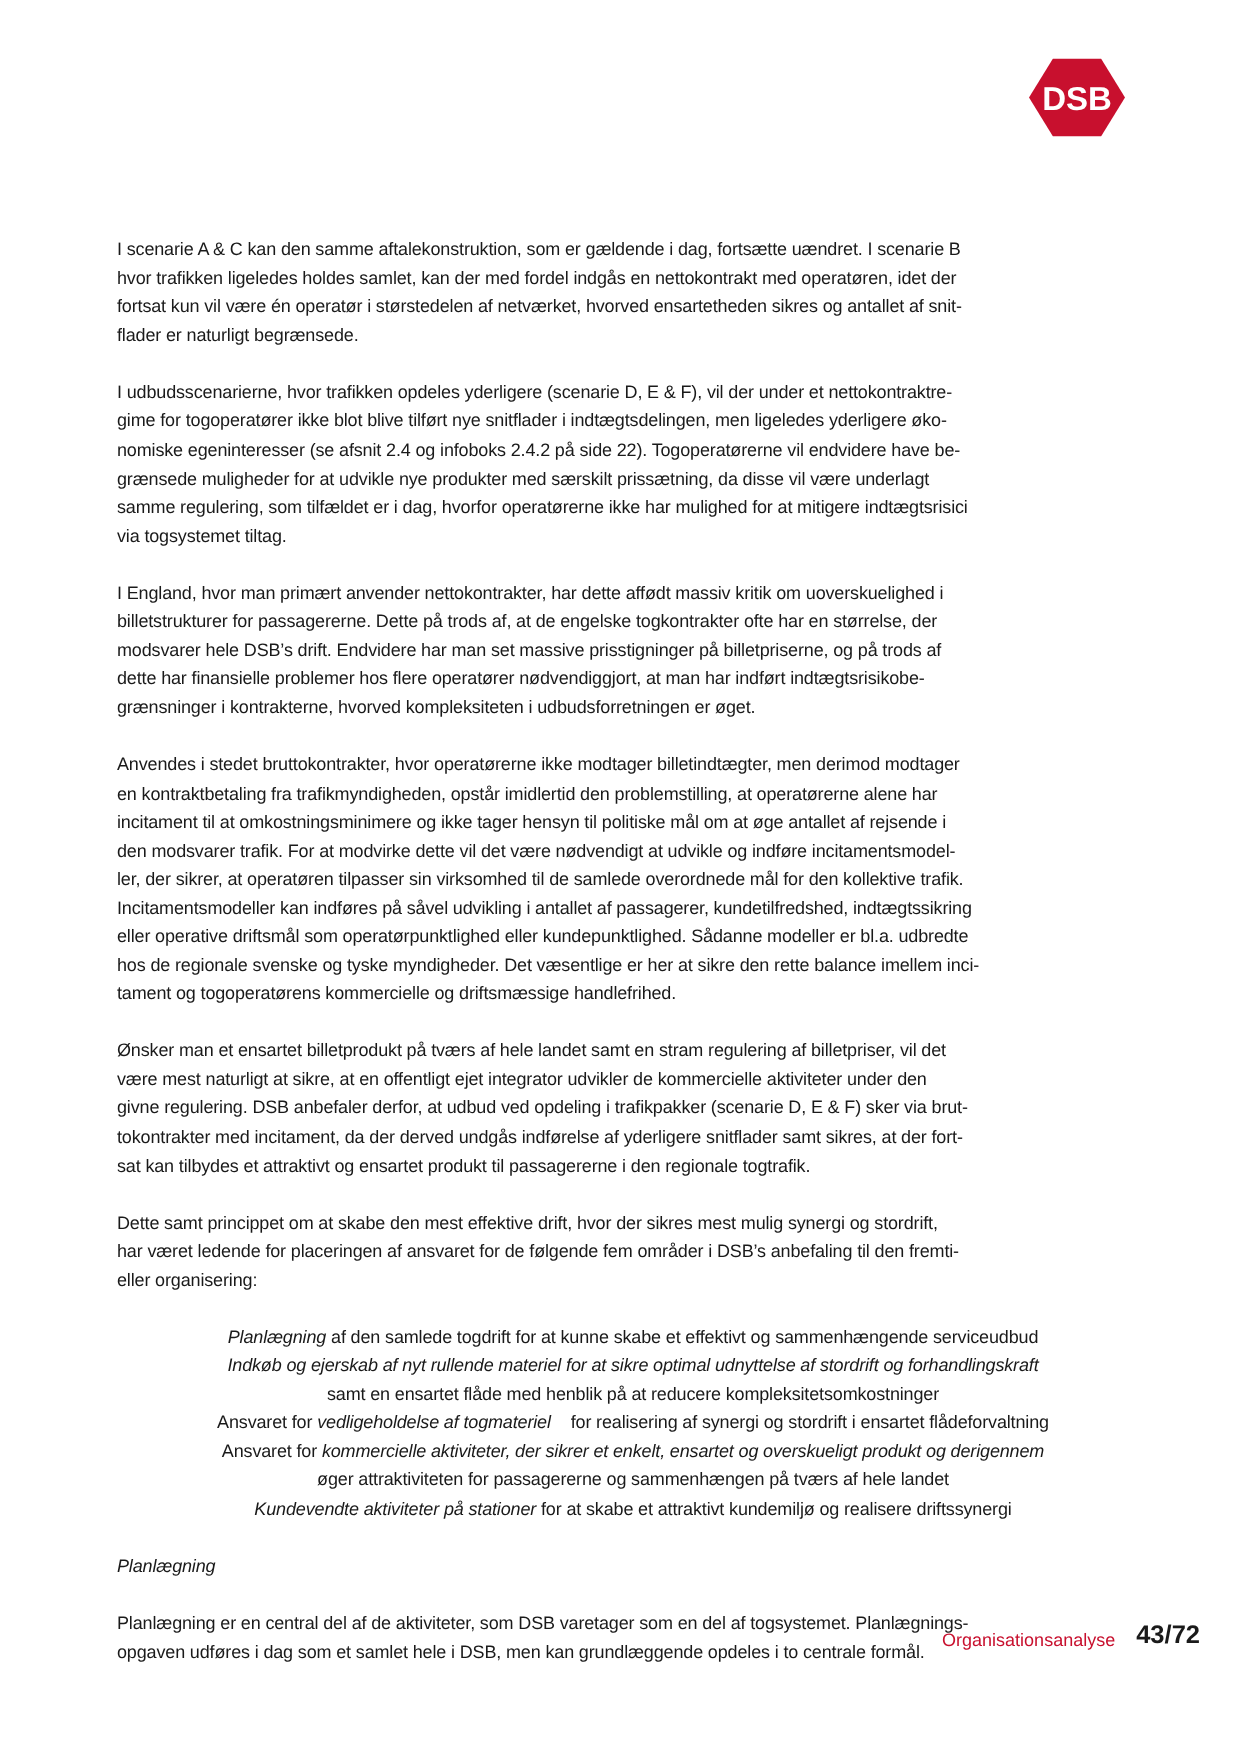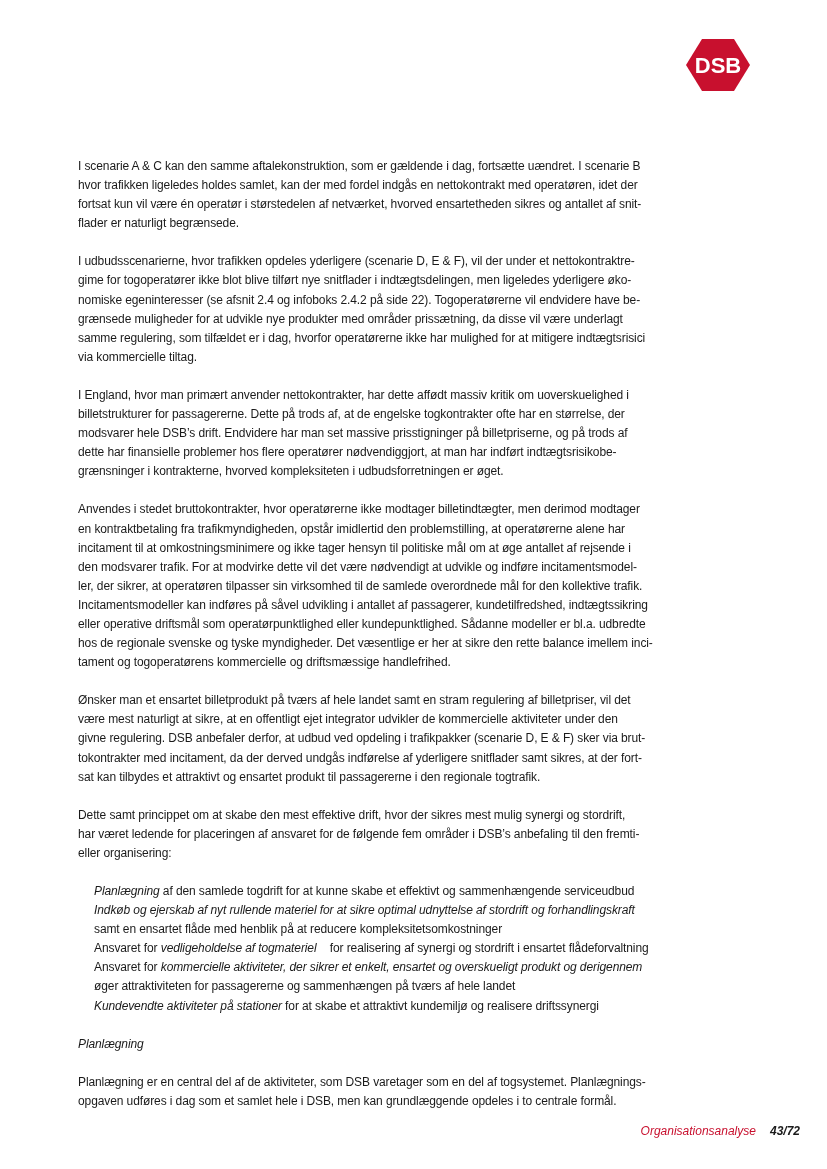--- a/index.html
+++ b/index.html
@@ -3,27 +3,27 @@
 <meta charset="utf-8">
 <style>
   html, body { margin: 0; padding: 0; background: #ffffff; }
   body { width: 827px; height: 1169px; position: relative; overflow: hidden;
          font-family: "Liberation Sans", sans-serif; color: #1a1a1a; }
   .logo { position: absolute; left: 686px; top: 39px; width: 64px; height: 70px; }
   .content { position: absolute; left: 78px; top: 157px; width: 672px;
              font-size: 12px; line-height: 19.1px; letter-spacing: -0.1px; }
   .content p { margin: 0 0 19px 0; }
   .lines span { display: block; white-space: nowrap; }
-  .list { margin: 0 0 19px 16px; }
+  .list { margin: 0 0 19px 16px; text-align: center; }
   .list span { display: block; white-space: nowrap; }
   .list em, .heading em { font-style: italic; }
   .heading { margin: 0; font-style: italic; }
-  .footer { position: absolute; top: 1124px; right: 27px; display: flex; align-items: flex-end; font-style: italic; }
+  .footer { position: absolute; top: 1080px; right: 27px; display: flex; align-items: flex-end; }
   .footer .section { color: #c8102e; font-size: 12px; margin-right: 14px; }
-  .footer .page { color: #1a1a1a; font-size: 12px; font-weight: bold; }
+  .footer .page { color: #1a1a1a; font-size: 17px; font-weight: bold; }
 </style>
 </head>
 <body>
 
 <div class="logo">
   <svg width="64" height="52" viewBox="0 0 64 52">
     <polygon points="16,0 48,0 64,26 48,52 16,52 0,26" fill="#c8102e"></polygon>
     <text x="32" y="34" text-anchor="middle" font-family="Liberation Sans, sans-serif" font-weight="bold" font-size="22" fill="#ffffff">DSB</text>
   </svg>
 </div>
@@ -32,23 +32,23 @@
   <p class="lines" id="p0">
       <span>I scenarie A &amp; C kan den samme aftalekonstruktion, som er gældende i dag, fortsætte uændret. I scenarie B</span>
       <span>hvor trafikken ligeledes holdes samlet, kan der med fordel indgås en nettokontrakt med operatøren, idet der</span>
       <span>fortsat kun vil være én operatør i størstedelen af netværket, hvorved ensartetheden sikres og antallet af snit-</span>
       <span>flader er naturligt begrænsede.</span>
     </p>
   <p class="lines" id="p1">
       <span>I udbudsscenarierne, hvor trafikken opdeles yderligere (scenarie D, E &amp; F), vil der under et nettokontraktre-</span>
       <span>gime for togoperatører ikke blot blive tilført nye snitflader i indtægtsdelingen, men ligeledes yderligere øko-</span>
       <span>nomiske egeninteresser (se afsnit 2.4 og infoboks 2.4.2 på side 22). Togoperatørerne vil endvidere have be-</span>
-      <span>grænsede muligheder for at udvikle nye produkter med områder prissætning, da disse vil være underlagt</span>
+      <span>grænsede muligheder for at udvikle nye produkter med særskilt prissætning, da disse vil være underlagt</span>
       <span>samme regulering, som tilfældet er i dag, hvorfor operatørerne ikke har mulighed for at mitigere indtægtsrisici</span>
-      <span>via kommercielle tiltag.</span>
+      <span>via togsystemet tiltag.</span>
     </p>
   <p class="lines" id="p2">
       <span>I England, hvor man primært anvender nettokontrakter, har dette affødt massiv kritik om uoverskuelighed i</span>
       <span>billetstrukturer for passagererne. Dette på trods af, at de engelske togkontrakter ofte har en størrelse, der</span>
       <span>modsvarer hele DSB’s drift. Endvidere har man set massive prisstigninger på billetpriserne, og på trods af</span>
       <span>dette har finansielle problemer hos flere operatører nødvendiggjort, at man har indført indtægtsrisikobe-</span>
       <span>grænsninger i kontrakterne, hvorved kompleksiteten i udbudsforretningen er øget.</span>
     </p>
   <p class="lines" id="p3">
       <span>Anvendes i stedet bruttokontrakter, hvor operatørerne ikke modtager billetindtægter, men derimod modtager</span>

